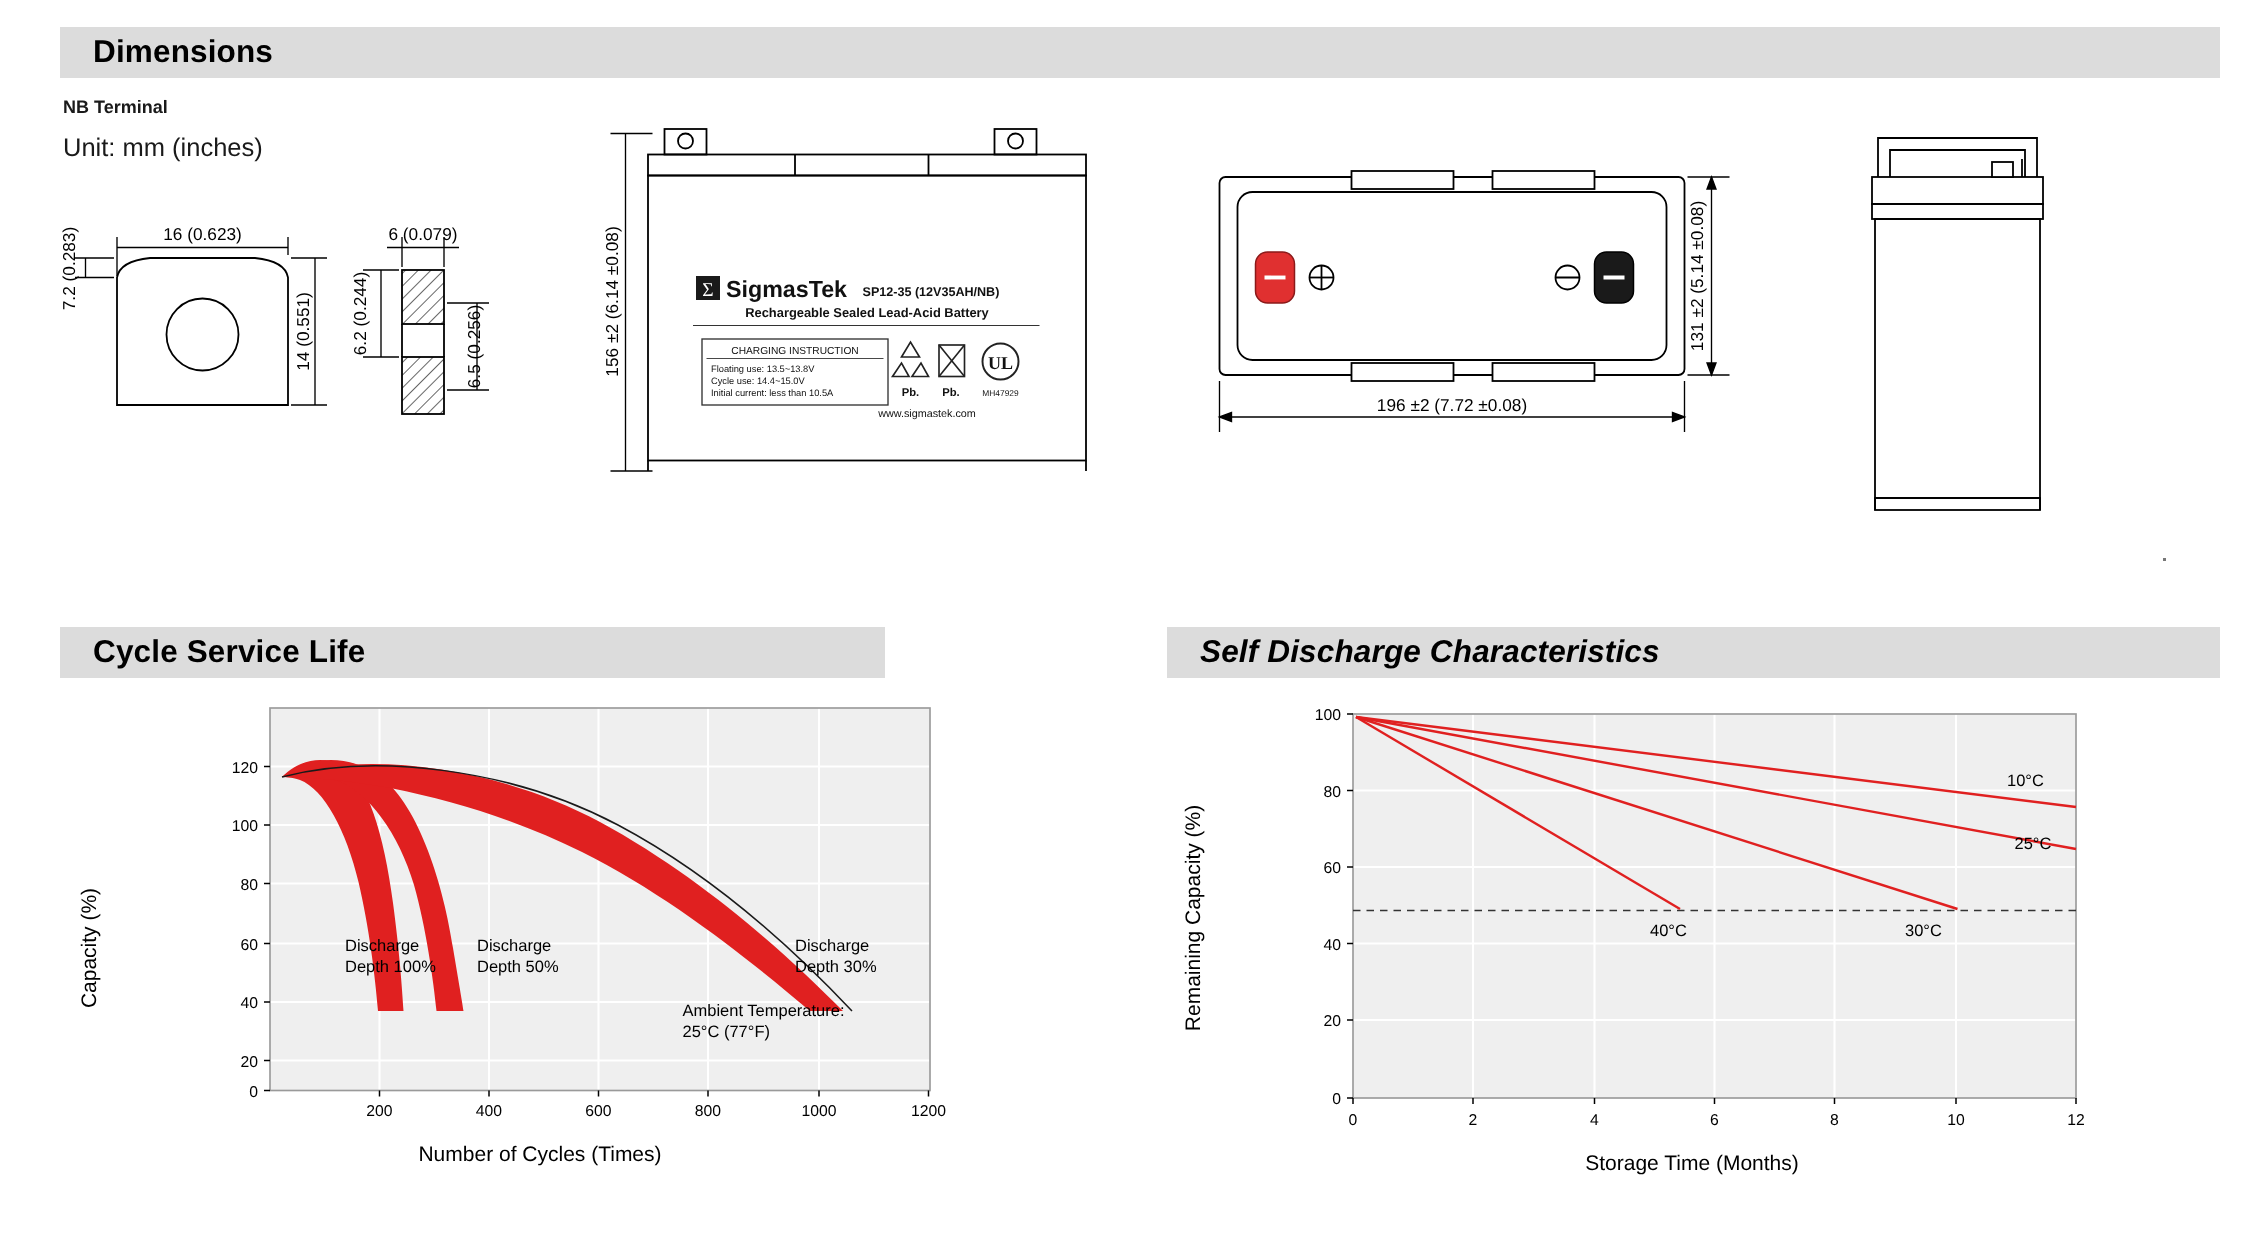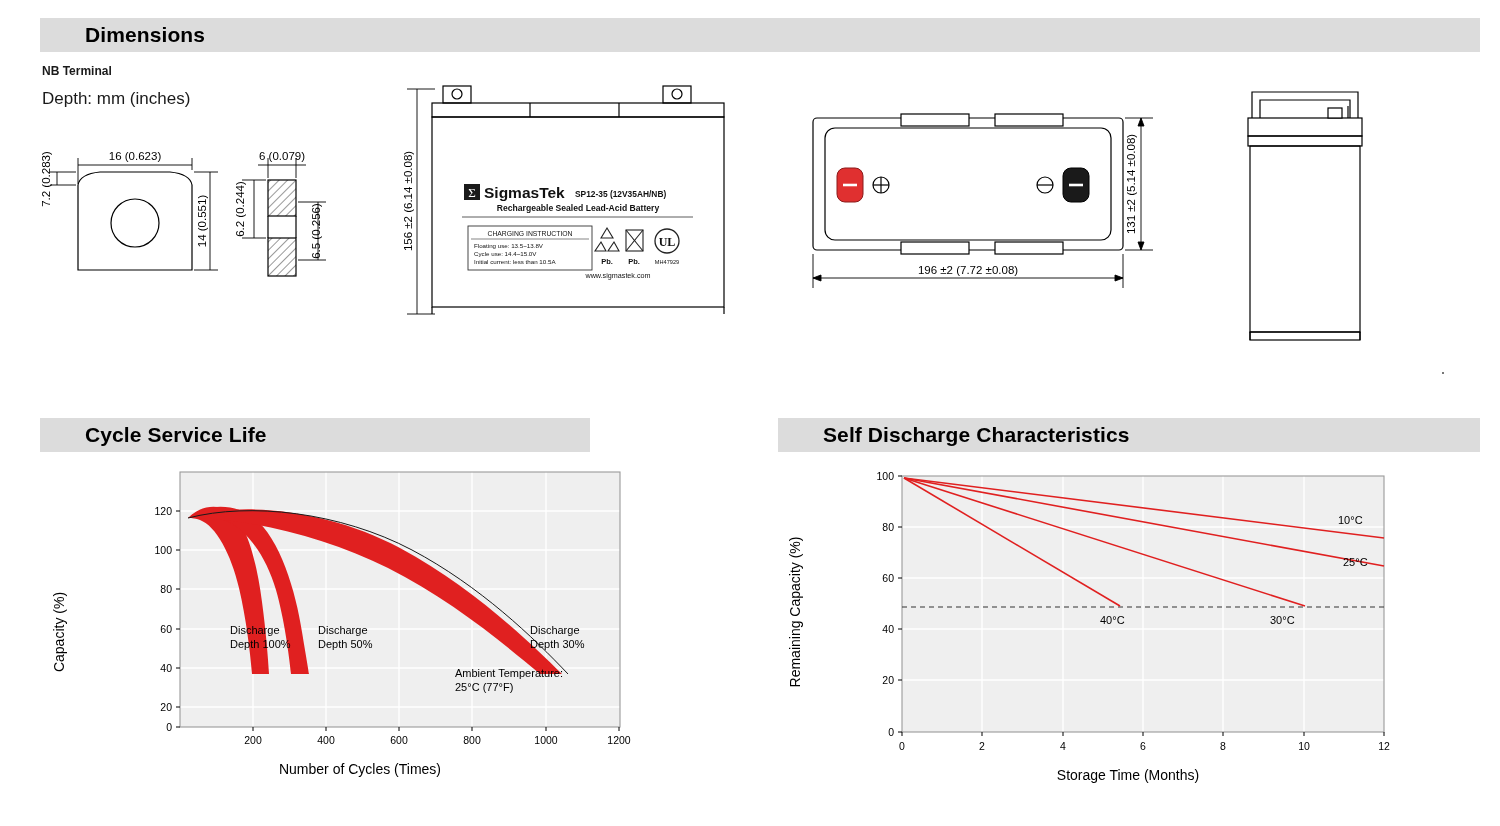--- a/index.html
+++ b/index.html
@@ -18,26 +18,26 @@
   .section-bar {
     position: absolute;
     background: #dcdcdc;
     display: flex;
     align-items: center;
   }
   .section-bar .bar-title {
     font-size: 21px;
     font-weight: bold;
     color: #000;
+    padding-left: 22px;
     letter-spacing: 0.1px;
-    margin-left: 45px;
   }
   #dimensions-bar { left: 40px; top: 18px; width: 1440px; height: 34px; }
   #cycle-bar { left: 40px; top: 418px; width: 550px; height: 34px; }
-  #self-bar { left: 778px; top: 418px; width: 702px; height: 34px; }
+  #self-bar { left: 778px; top: 418px; width: 702px; height: 34px; font-style: italic; }
 
   #nb-terminal-title {
     position: absolute;
     left: 42px; top: 64px;
     font-size: 12px;
     font-weight: bold;
   }
   #unit-label {
     position: absolute;
     left: 42px; top: 89px;
@@ -66,21 +66,21 @@
   .dot-right { position:absolute; right:56px; top:372px; width:2px; height:2px; background:#777; }
 </style>
 </head>
 <body>
 
 <div class="section-bar" id="dimensions-bar">
   <span class="bar-title">Dimensions</span>
 </div>
 
 <div id="nb-terminal-title">NB Terminal</div>
-<div id="unit-label">Depth: mm (inches)</div>
+<div id="unit-label">Unit: mm (inches)</div>
 
 <div class="svg-holder" style="left:30px; top:140px;">
 <svg width="340" height="180" viewBox="0 0 340 180">
 
   <g fill="none" stroke="#000" stroke-width="1.2">
     <path d="M48,45 L48,130 L162,130 L162,45 Q160,34 140,32 L70,32 Q50,34 48,45 Z"></path>
     <circle cx="105" cy="83" r="24"></circle>
   </g>
 
   <g stroke="#000" stroke-width="0.9">

